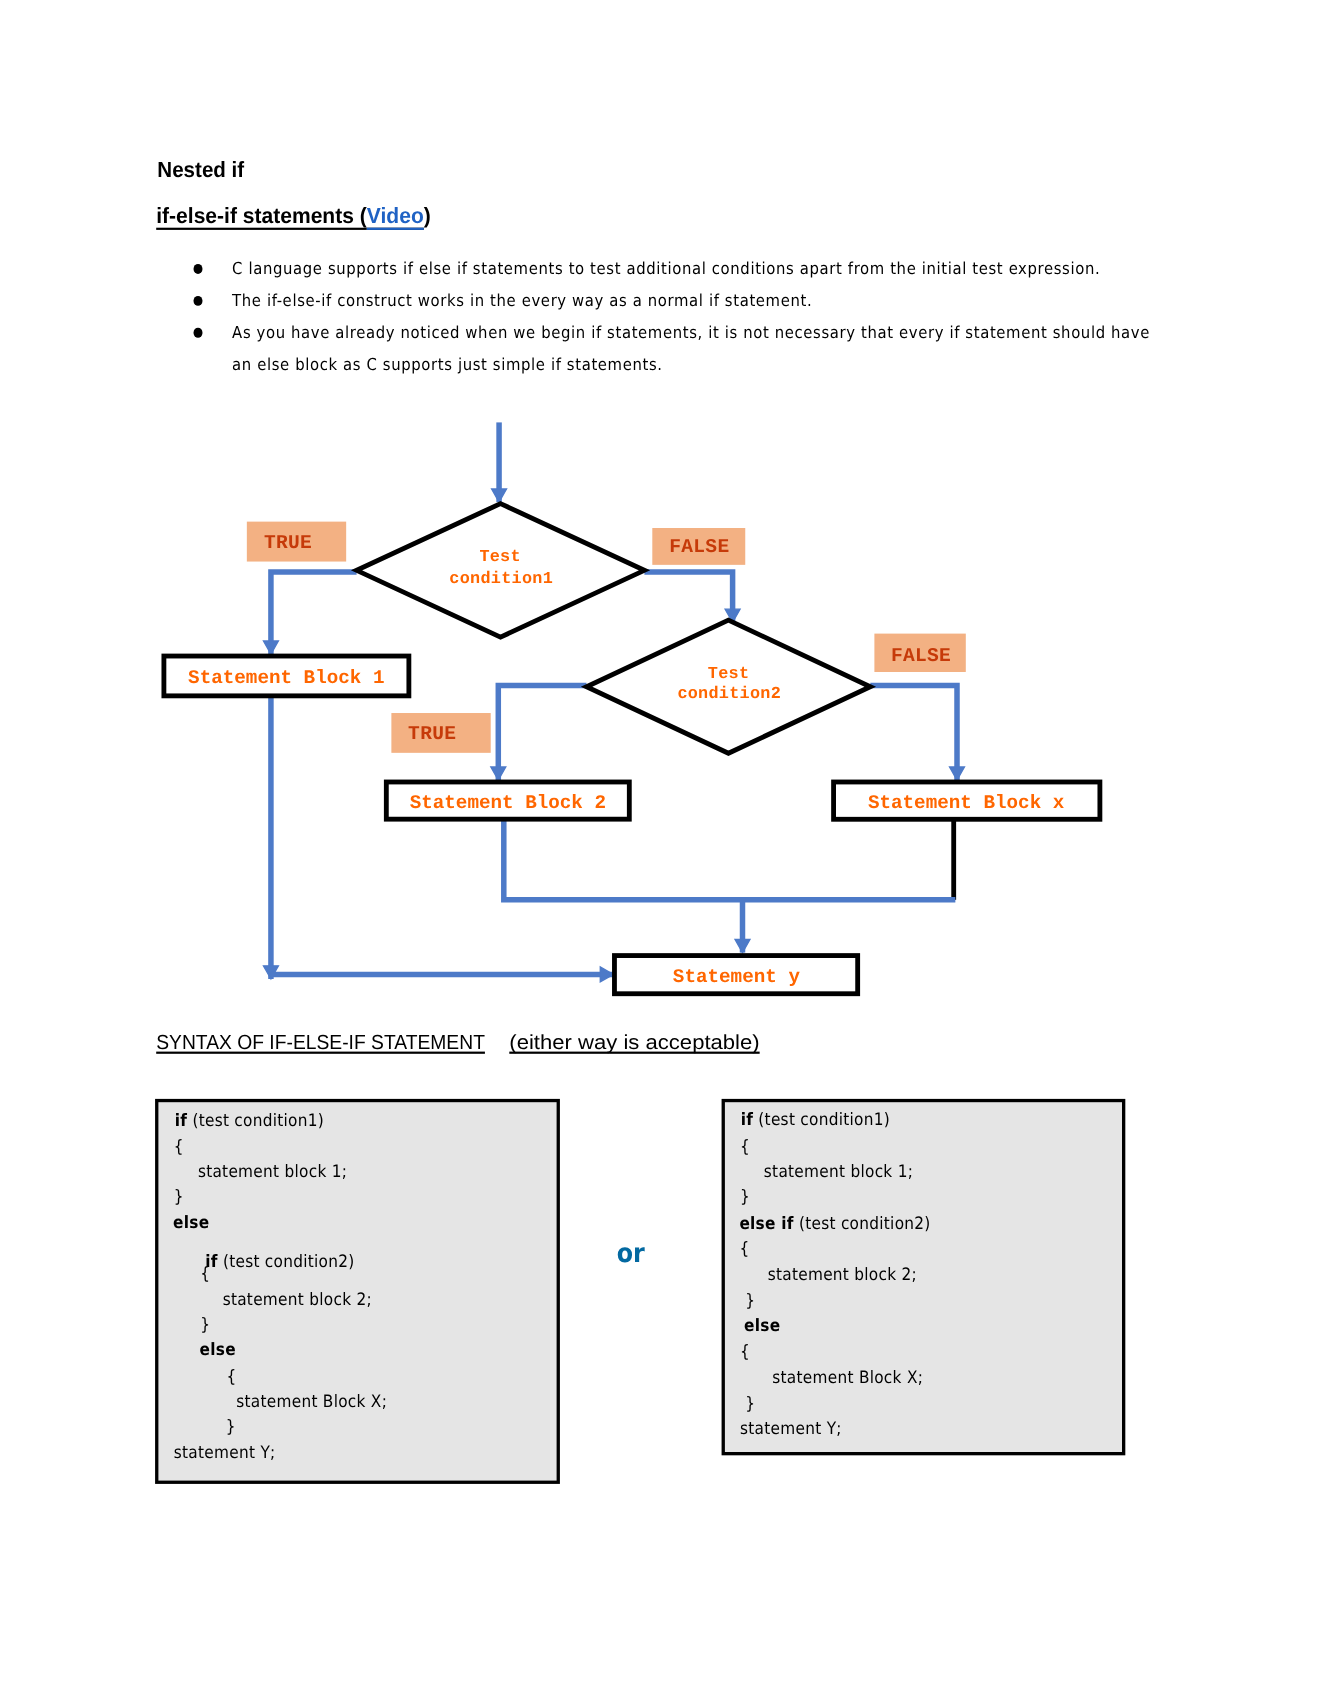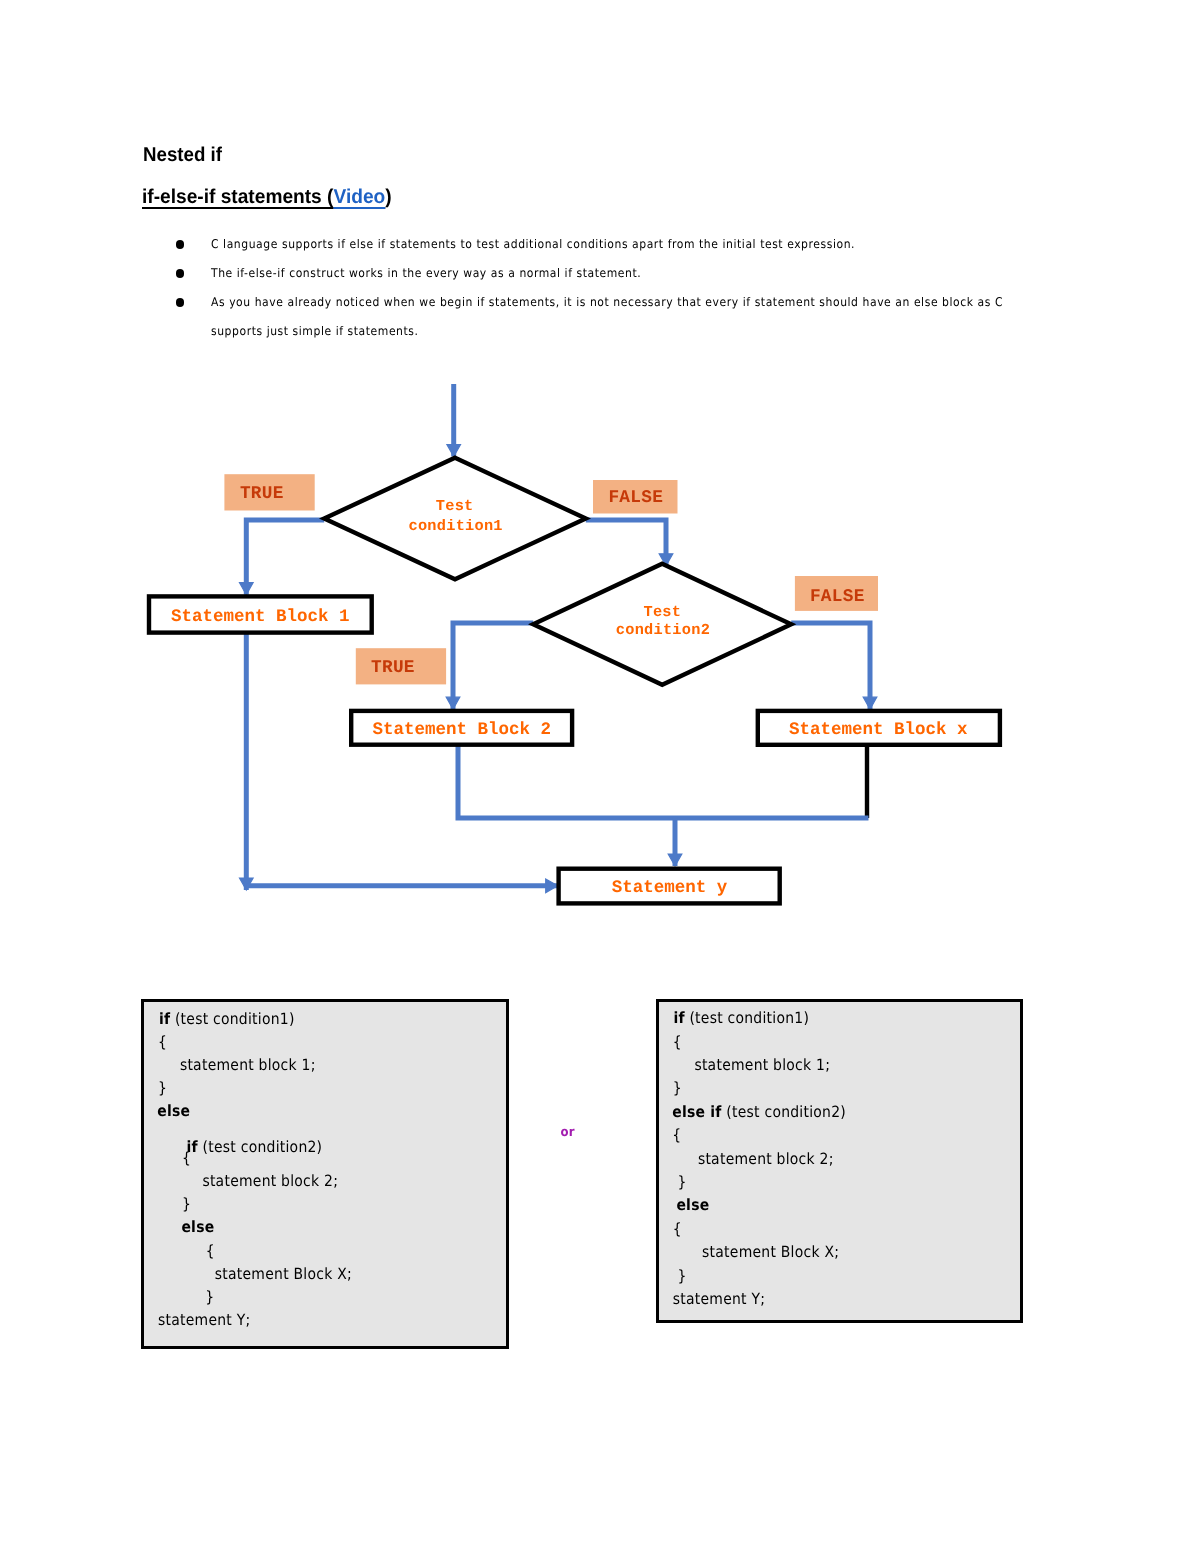--- a/index.html
+++ b/index.html
@@ -10,38 +10,38 @@
   .abs{position:absolute;}
   #page{position:absolute;left:0;top:0;width:1200px;height:1391px;overflow:hidden;}
   .h-title{left:142.9px;top:144px;font-size:20px;font-weight:bold;color:#000;
            font-family:"Liberation Sans",sans-serif;transform:scaleX(0.935);transform-origin:left top;
            white-space:nowrap;}
   .h-sub{left:142.2px;top:185.5px;font-size:20px;font-weight:bold;color:#000;
          font-family:"Liberation Sans",sans-serif;transform:scaleX(0.957);transform-origin:left top;
          white-space:nowrap;}
   .h-sub u{text-decoration:underline;text-decoration-thickness:2.3px;text-underline-offset:4.4px;text-decoration-skip-ink:none;}
   .link{color:#1F62C4;text-decoration:inherit;}
-  .bullets{left:176px;top:230px;width:880px;font-size:12px;color:#000;line-height:29px;
+  .bullets{left:176px;top:230px;width:880px;font-size:15px;color:#000;line-height:29px;
            letter-spacing:0.57px;text-align:left;}
   .bullet-row{position:relative;padding-left:35px;margin-bottom:0px;}
   .bullet-dot{position:absolute;left:0;top:10.3px;width:8.3px;height:8.3px;
               border-radius:50%;background:#000;font-size:0;letter-spacing:0;}
   .syn-head{left:142.3px;top:937px;font-size:18.5px;color:#000;
             font-family:"Liberation Sans",sans-serif;white-space:nowrap;
             text-decoration:underline;text-decoration-thickness:1.7px;text-underline-offset:2.2px;
             text-decoration-skip-ink:none;}
   .syn-head .sh1{display:inline-block;transform:scaleX(0.947);transform-origin:left top;
                  text-decoration:inherit;}
   .syn-head .sh2{display:inline-block;transform:scaleX(1.085);transform-origin:left top;
                  text-decoration:inherit;margin-left:5.0px;}
   .codebox{border:3.1px solid #000;background:#e5e5e5;box-sizing:border-box;}
   .codeline{position:absolute;font-size:15.5px;color:#000;line-height:18px;white-space:pre;
             font-family:"DejaVu Sans Condensed","Liberation Sans",sans-serif;letter-spacing:0.25px;}
   .codeline b{font-weight:bold;}
-  .orword{font-size:13px;font-weight:bold;color:#a21caf;font-family:"DejaVu Sans Condensed","Liberation Sans",sans-serif;}
+  .orword{font-size:24px;font-weight:bold;color:#0369a1;font-family:"DejaVu Sans Condensed","Liberation Sans",sans-serif;}
   svg{display:block;}
 </style>
 </head>
 <body>
 
 <div id="page">
 
   <div class="abs h-title">Nested if</div>
 
   <div class="abs h-sub"><u><span>if-else-if statements (</span><a class="link">Video</a></u><span>)</span></div>
@@ -108,20 +108,21 @@
       <g>
         <rect x="355.8" y="648.2" width="90.3" height="36.2" fill="#F3B183" stroke="none"></rect>
         <text x="371" y="671.6" fill="#C63A09" font-family="&quot;Liberation Mono&quot;,&quot;DejaVu Sans Mono&quot;,monospace" font-size="17.8" font-weight="bold" text-anchor="start" letter-spacing="0.28">TRUE</text>
       </g>
       <g>
         <rect x="794.9" y="576" width="83.1" height="34.9" fill="#F3B183" stroke="none"></rect>
         <text x="809.9" y="601" fill="#C63A09" font-family="&quot;Liberation Mono&quot;,&quot;DejaVu Sans Mono&quot;,monospace" font-size="17.8" font-weight="bold" text-anchor="start" letter-spacing="0.28">FALSE</text>
       </g>
     </svg>
 
+  <div class="abs syn-head"><span class="sh1">SYNTAX OF IF-ELSE-IF STATEMENT</span><span class="sh2">(either way is acceptable)</span></div>
 
   <div class="abs codebox" id="codebox-left" style="left:141px;top:999.4px;width:368px;height:349.5px;">
       <div class="codeline" style="left: 14.9px; top: 7.2px;"><b>if</b><span> (test condition1)</span></div>
       <div class="codeline" style="left: 14px; top: 30.4px;"><span>{</span></div>
       <div class="codeline" style="left: 35.9px; top: 53.6px;"><span>statement block 1;</span></div>
       <div class="codeline" style="left: 14px; top: 76.8px;"><span>}</span></div>
       <div class="codeline" style="left: 13.3px; top: 100px;"><b>else</b></div>
       <div class="codeline" style="left: 42.6px; top: 136px;"><b>if</b><span> (test condition2)</span></div>
       <div class="codeline" style="left: 38.1px; top: 146.4px;"><span>{</span></div>
       <div class="codeline" style="left: 58.4px; top: 169.6px;"><span>statement block 2;</span></div>

